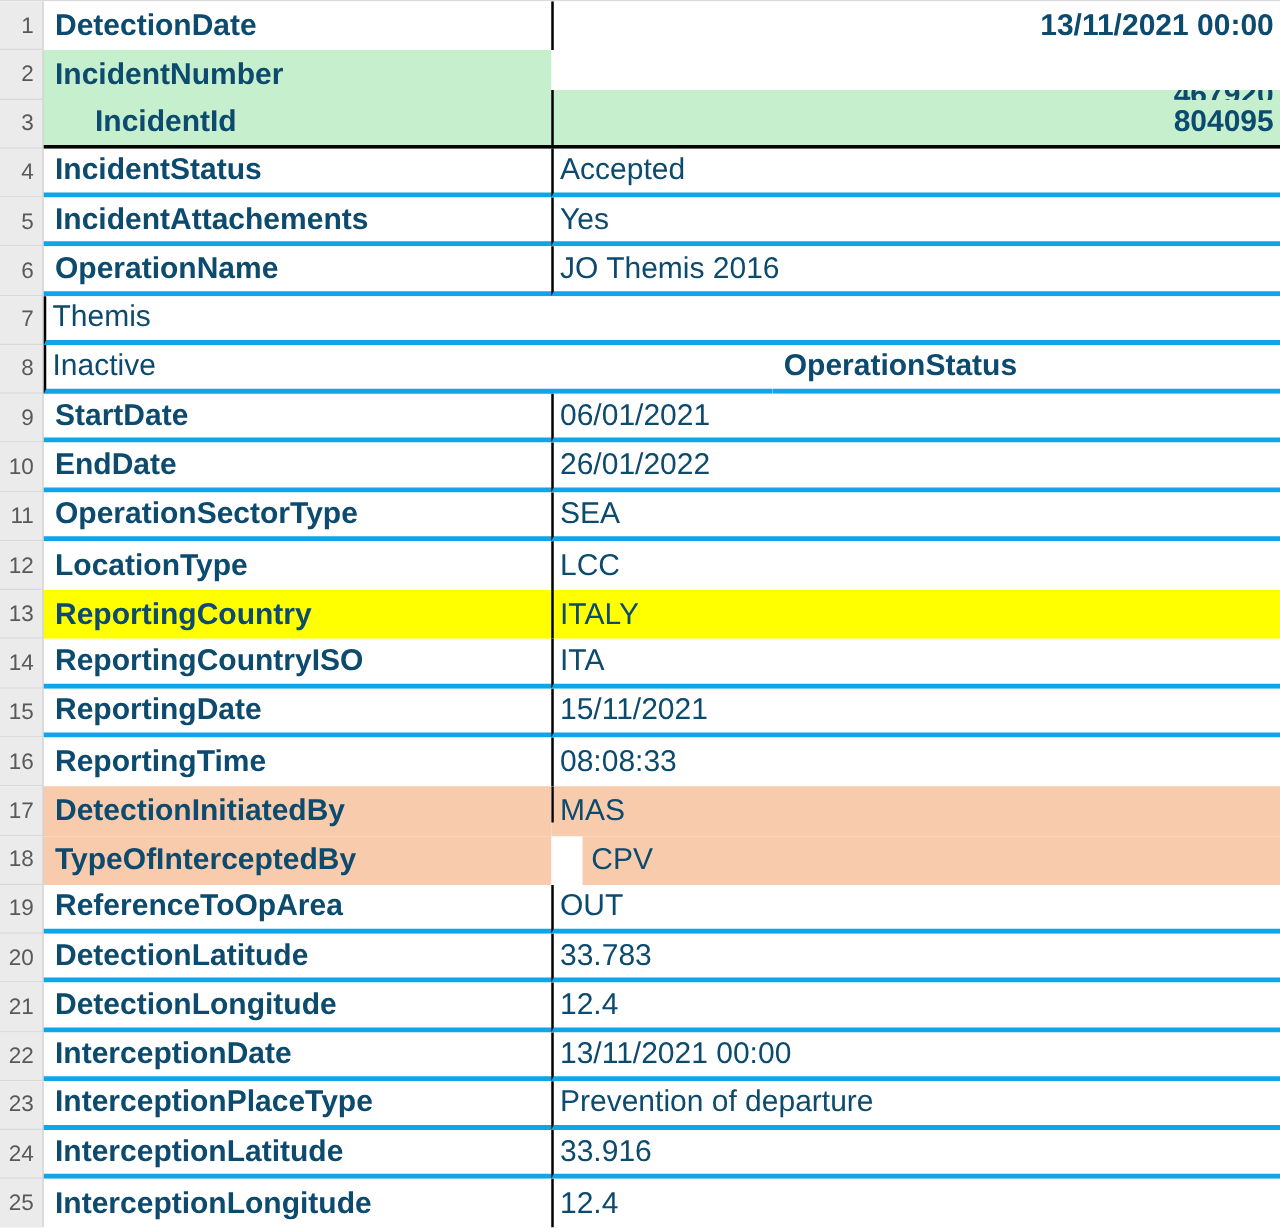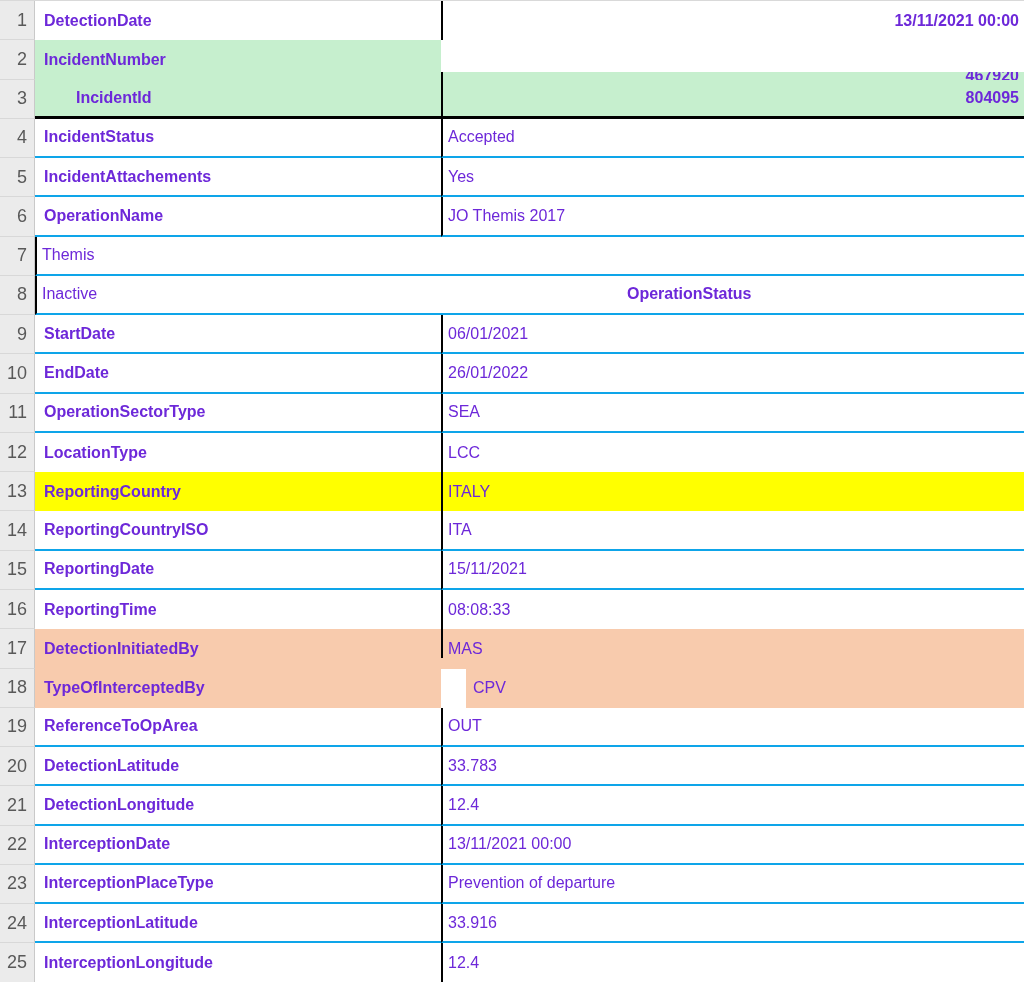--- a/index.html
+++ b/index.html
@@ -33,22 +33,22 @@
     font-size: 18px;
     display: flex;
     align-items: center;
     justify-content: flex-end;
     padding-right: 7px;
   }
   .cell {
     box-sizing: border-box;
     display: flex;
     align-items: center;
-    font-size: 16px;
-    color: #6d28d9;
+    font-size: 24px;
+    color: #0c4a6e;
     white-space: nowrap;
     overflow: hidden;
     background: #ffffff;
   }
   .cell.label {
     flex: 0 0 406px;
     width: 406px;
     padding-left: 9px;
     font-weight: bold;
   }
@@ -71,21 +71,21 @@
     height: 72%;
     background: #000000;
   }
   .cell.value.align-right {
     justify-content: flex-end;
   }
   .cell.value.vbold {
     font-weight: bold;
   }
   .row.sep .cell {
-    border-bottom: 2px solid #0ea5e9;
+    border-bottom: 4px solid #0ea5e9;
   }
   .row.thick .cell {
     border-bottom: 3px solid #000000;
   }
   
 </style>
 </head>
 <body>
 
 <div class="sheet" id="sheet">
@@ -110,21 +110,21 @@
       <div class="cell value div-full">Accepted</div>
     </div>
     <div class="row sep">
       <div class="gutter">5</div>
       <div class="cell label">IncidentAttachements</div>
       <div class="cell value div-full">Yes</div>
     </div>
     <div class="row sep">
       <div class="gutter">6</div>
       <div class="cell label">OperationName</div>
-      <div class="cell value div-full">JO Themis 2017</div>
+      <div class="cell value div-full">JO Themis 2016</div>
     </div>
     <div class="row sep">
       <div class="gutter">7</div>
       <div class="cell value div-full">Themis</div>
     </div>
     <div class="row sep">
       <div class="gutter">8</div>
       <div class="cell value div-full">Inactive</div>
       <div class="cell label">OperationStatus</div>
     </div>

